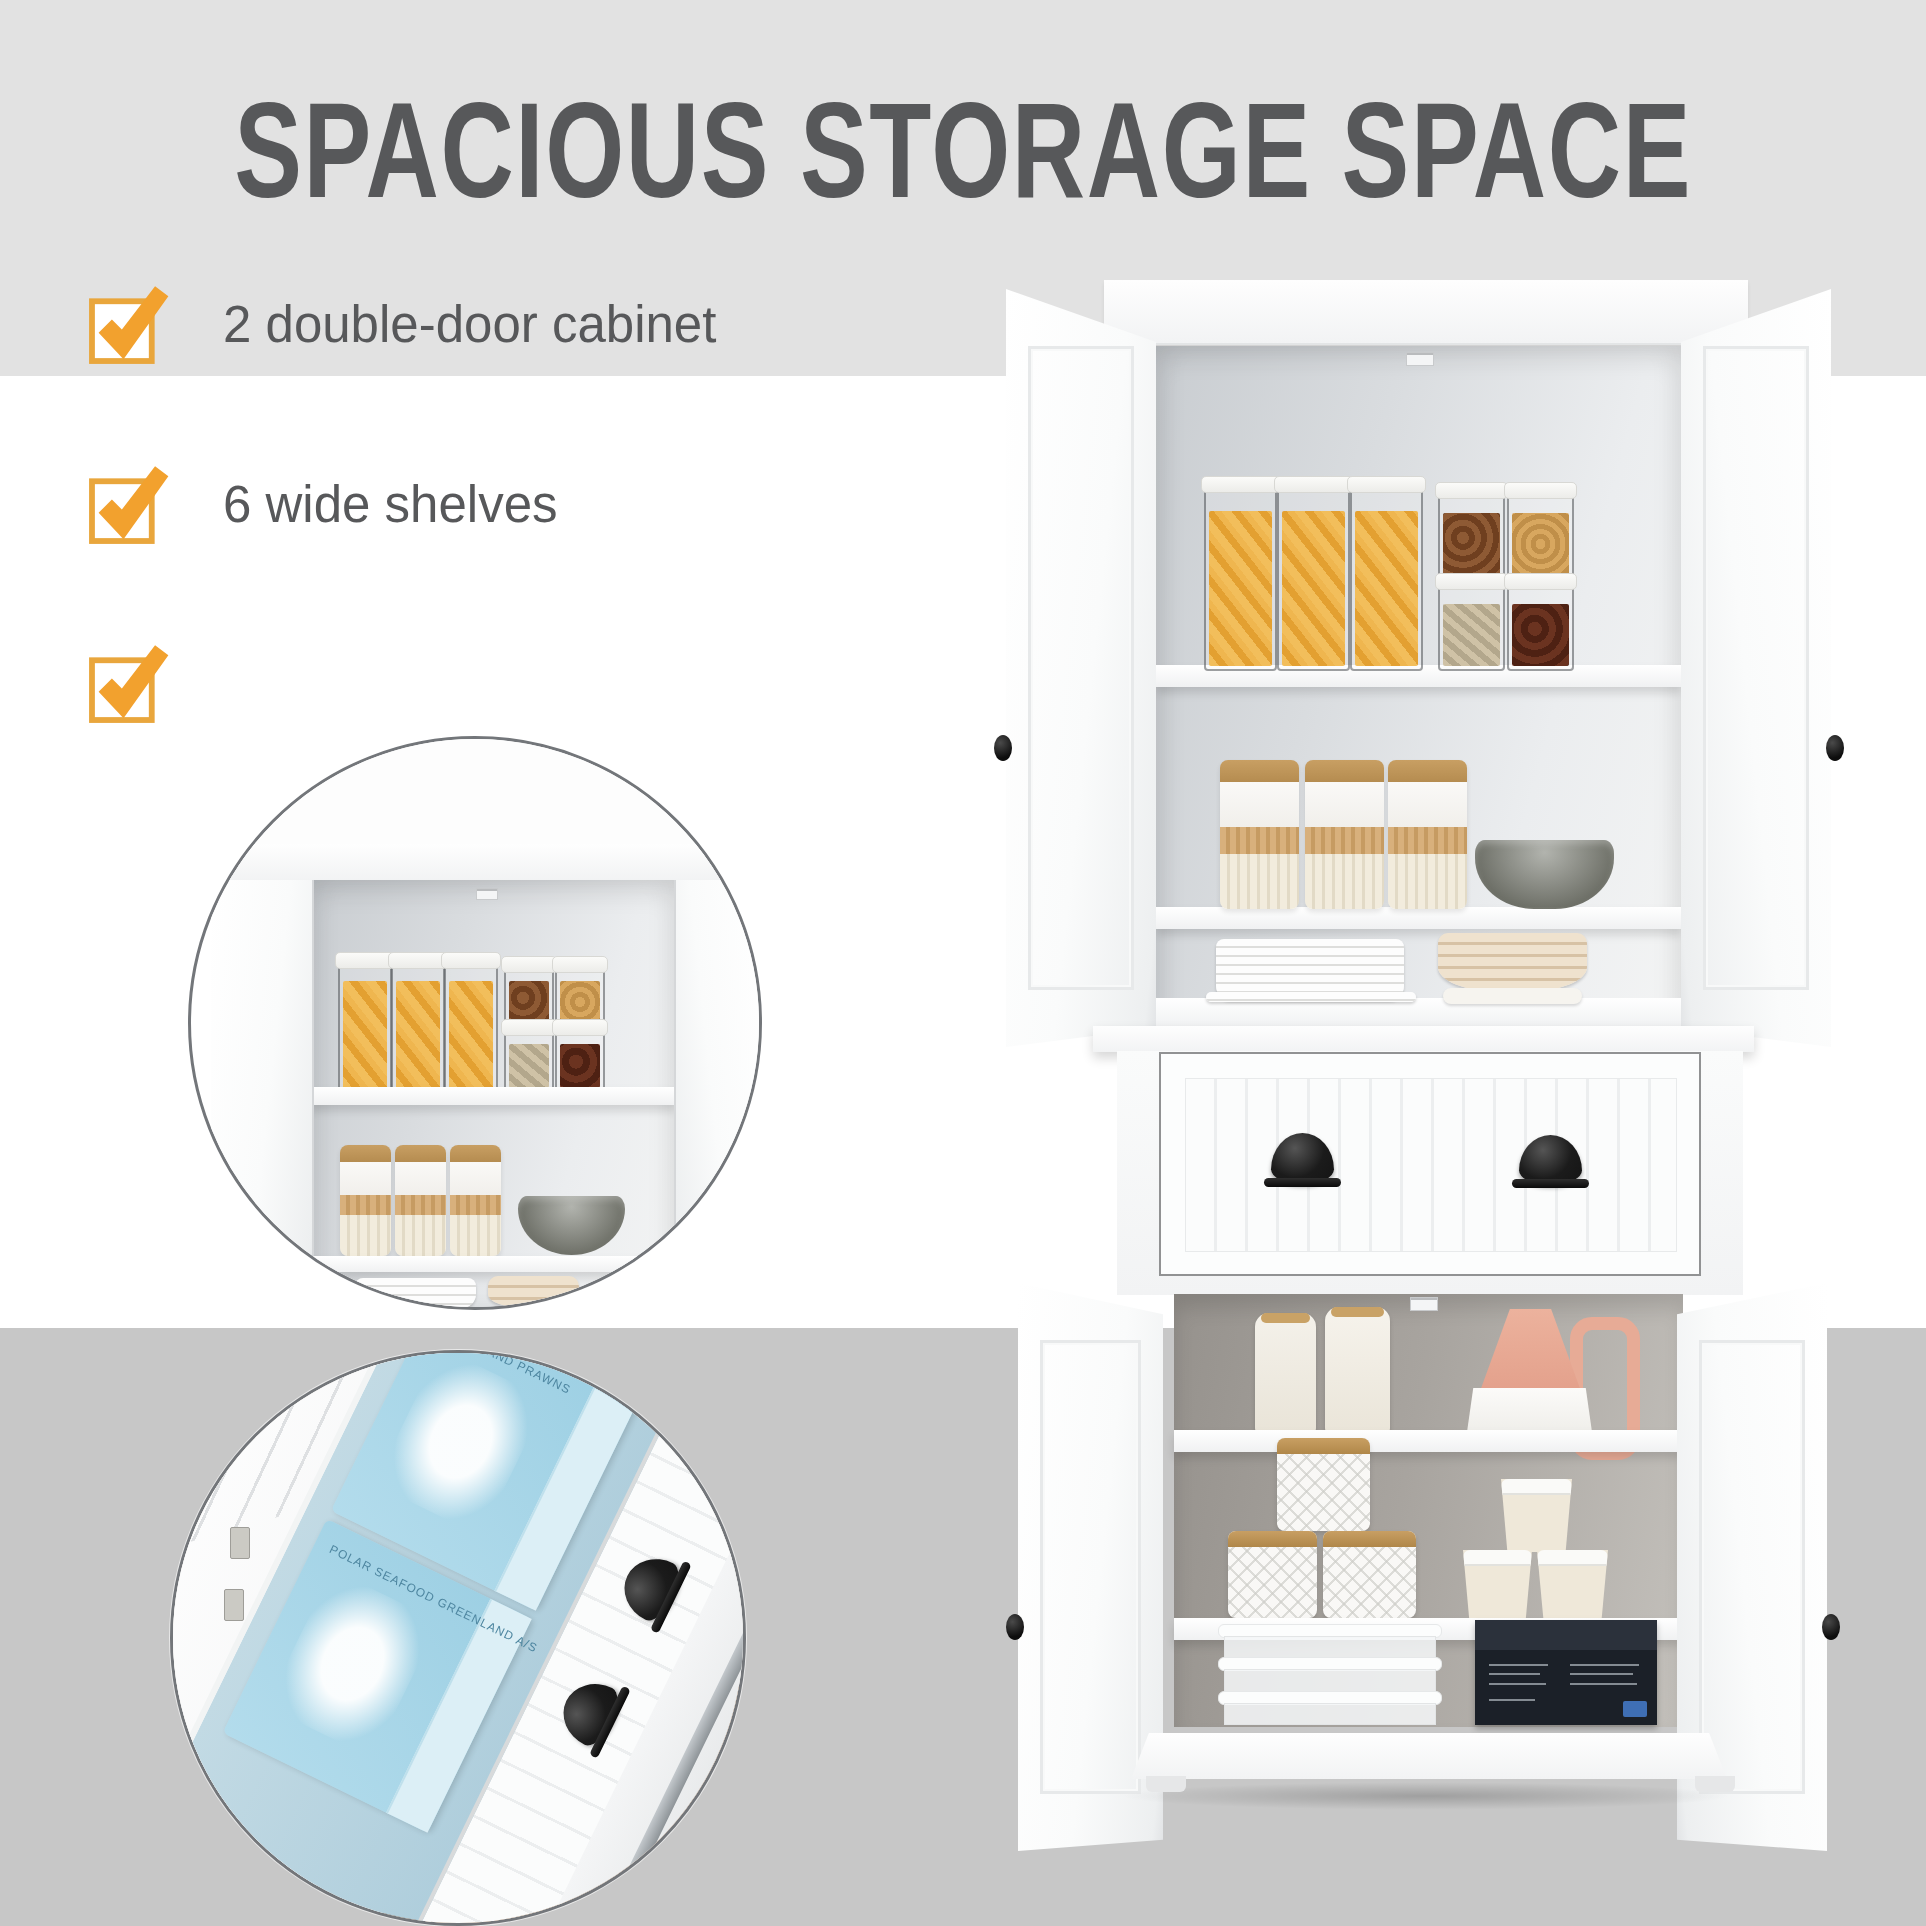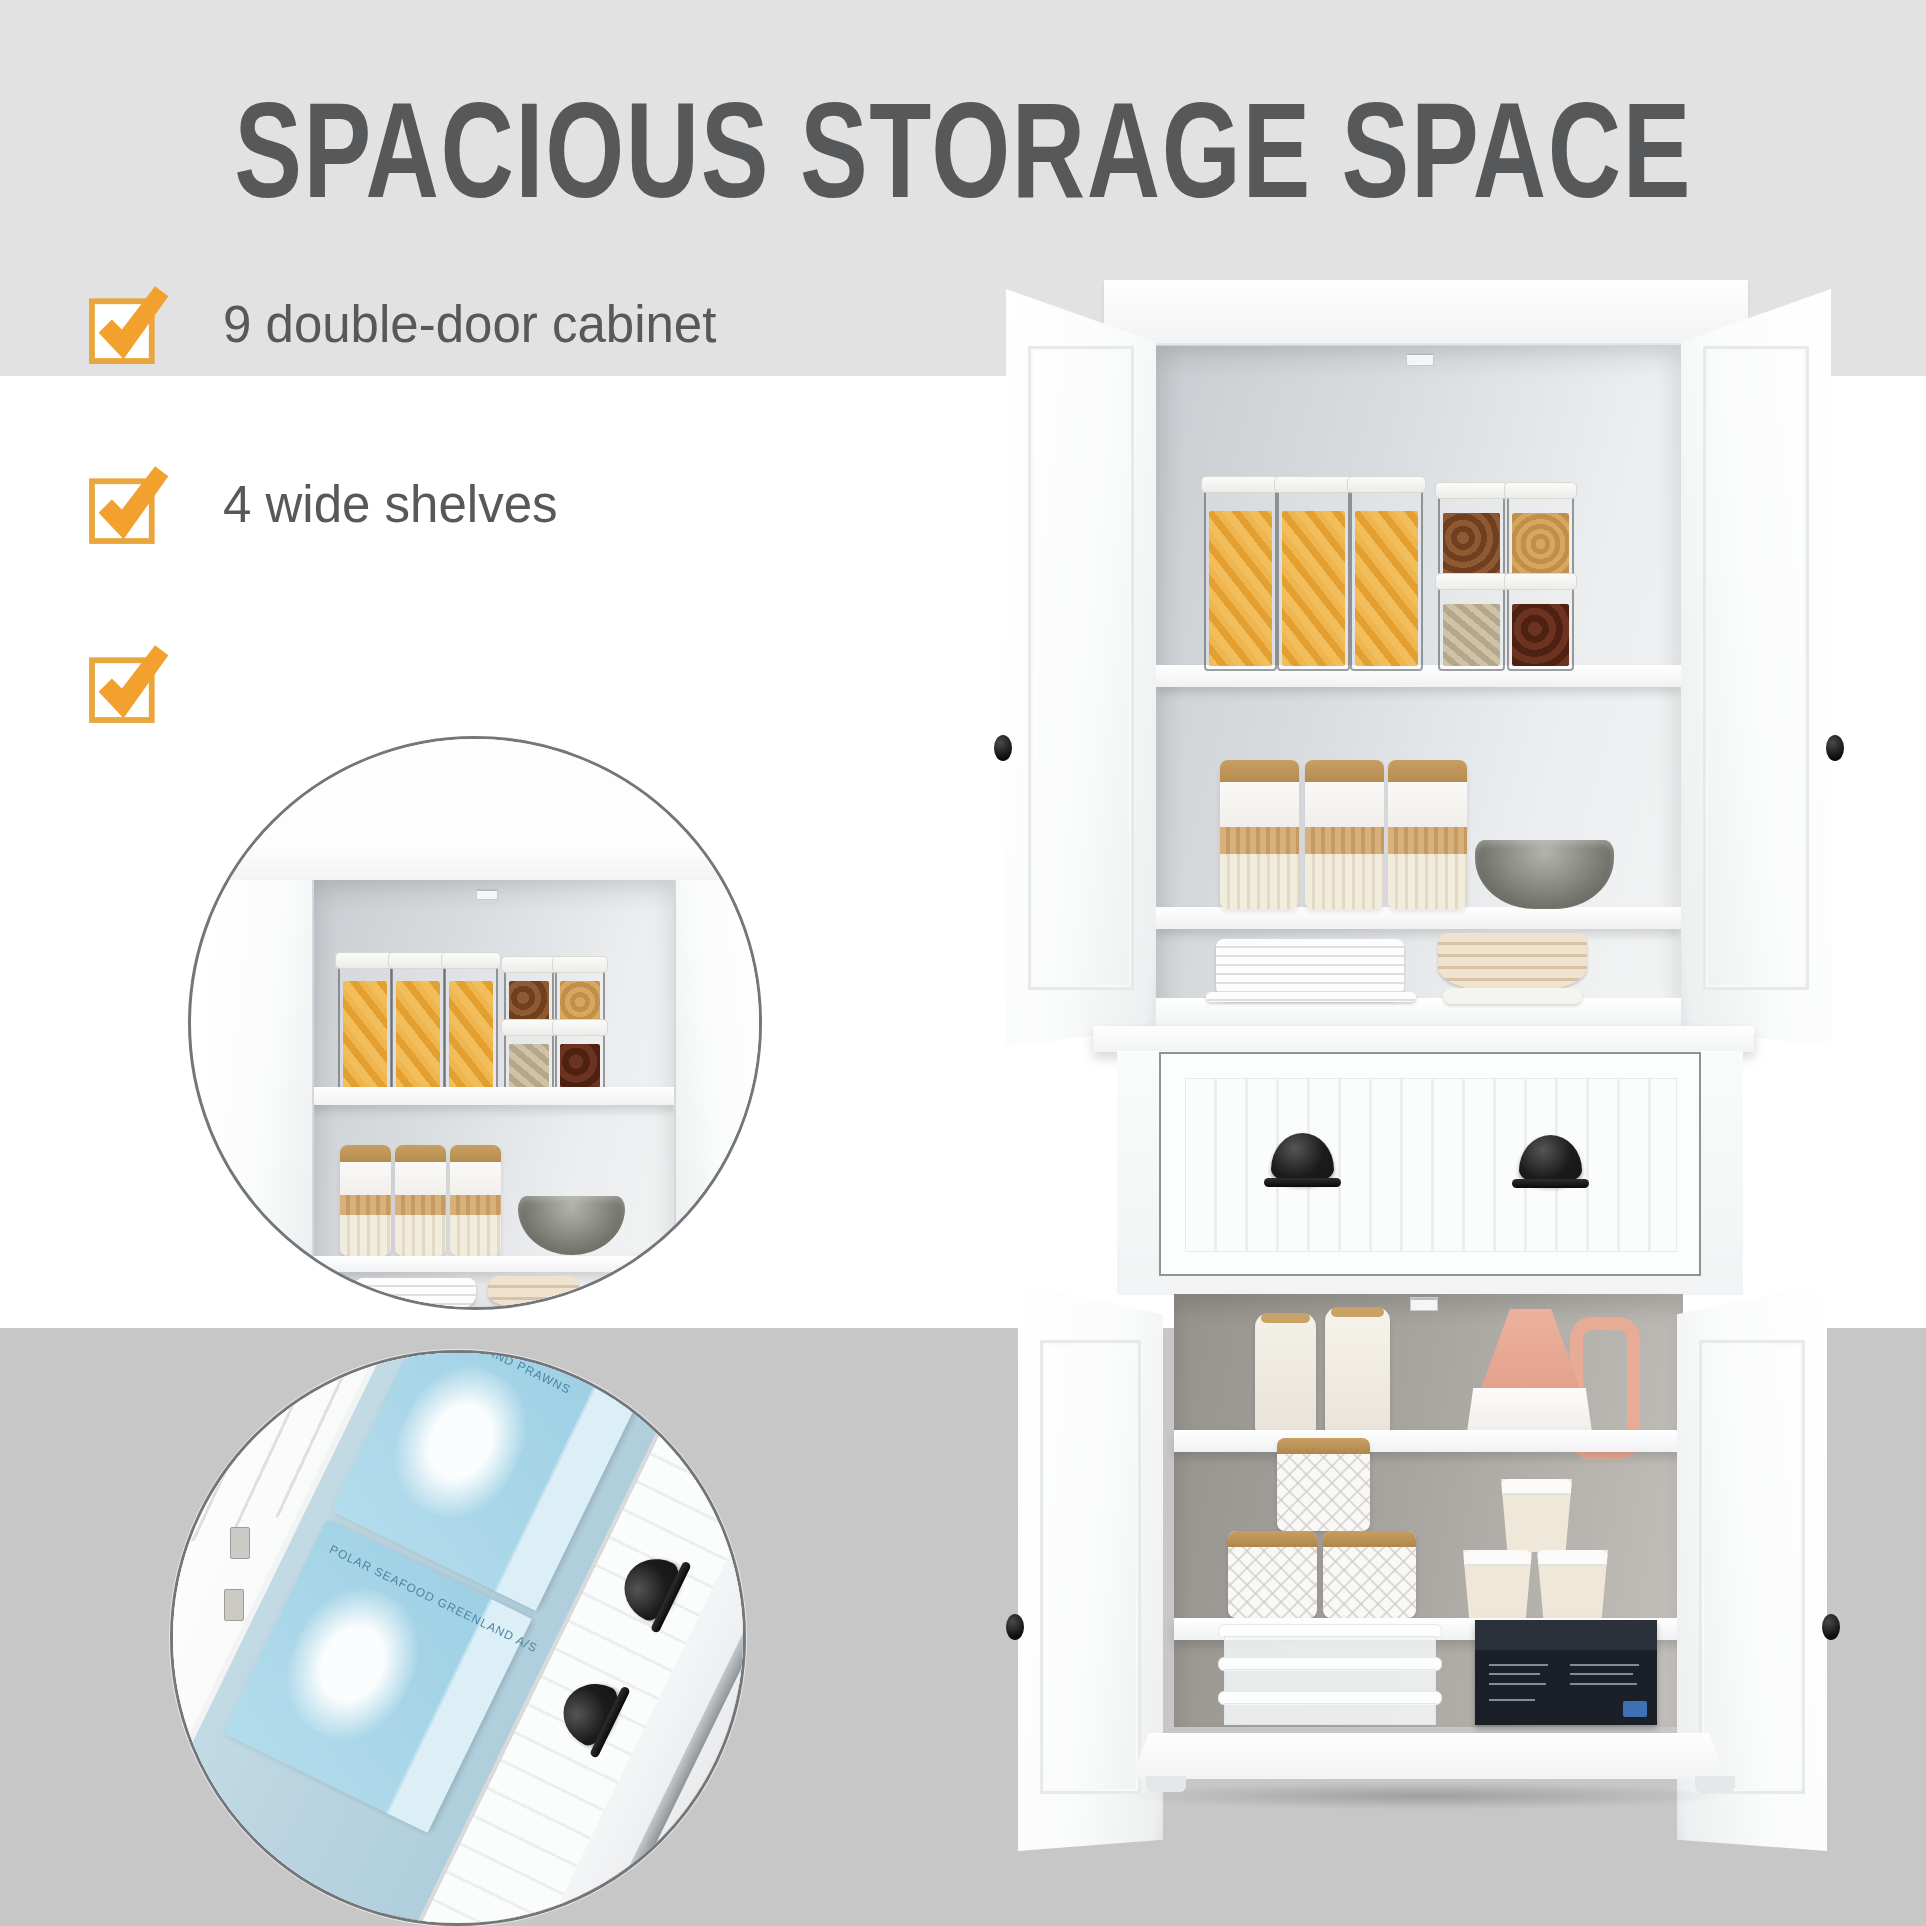--- a/index.html
+++ b/index.html
@@ -106,28 +106,28 @@
 
 <div class="abs title-wrap">
   <span>SPACIOUS STORAGE SPACE</span>
 </div>
 
 <div class="abs feature" style="top:283px;">
   <svg class="check-icon" viewBox="0 0 100 100">
     <rect x="6" y="22" width="72" height="72" fill="#ffffff" stroke="#E9A63C" stroke-width="7"></rect>
     <path d="M14 60 L30 44 L42 56 L82 4 L98 16 L44 92 Z" fill="#F2A12E"></path>
   </svg>
-  <span class="label">9 double-door cabinet</span>
+  <span class="label">2 double-door cabinet</span>
 </div>
 <div class="abs feature" style="top:463px;">
   <svg class="check-icon" viewBox="0 0 100 100">
     <rect x="6" y="22" width="72" height="72" fill="#ffffff" stroke="#E9A63C" stroke-width="7"></rect>
     <path d="M14 60 L30 44 L42 56 L82 4 L98 16 L44 92 Z" fill="#F2A12E"></path>
   </svg>
-  <span class="label">4 wide shelves</span>
+  <span class="label">6 wide shelves</span>
 </div>
 <div class="abs feature" style="top:642px;">
   <svg class="check-icon" viewBox="0 0 100 100">
     <rect x="6" y="22" width="72" height="72" fill="#ffffff" stroke="#E9A63C" stroke-width="7"></rect>
     <path d="M14 60 L30 44 L42 56 L82 4 L98 16 L44 92 Z" fill="#F2A12E"></path>
   </svg>
 </div>
 
 <div class="abs" style="left:0;top:0;width:1927px;height:1927px;">
 

